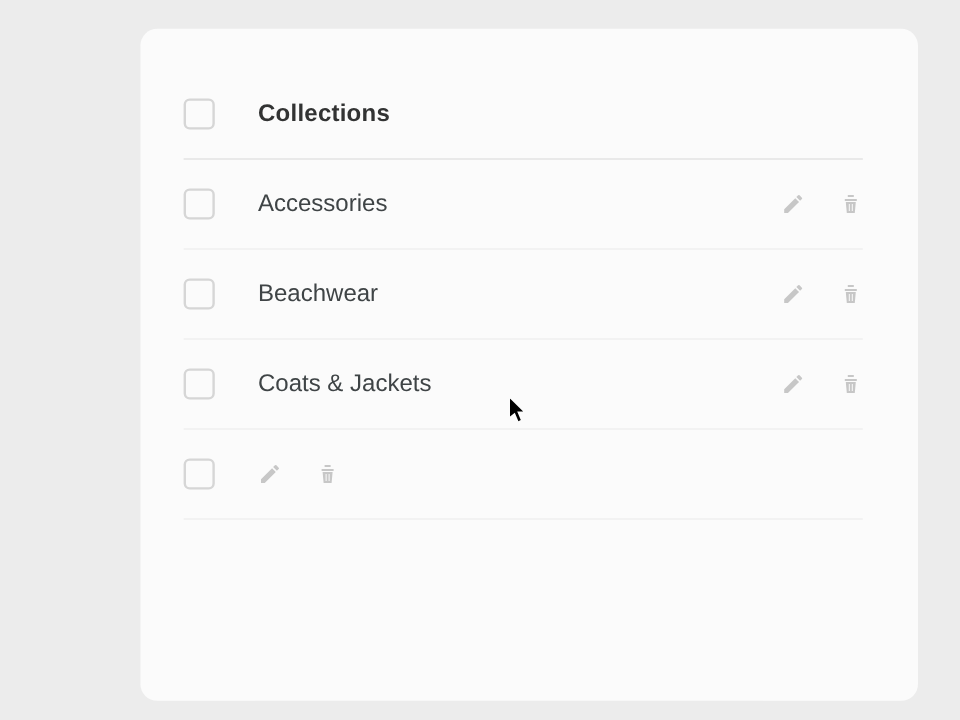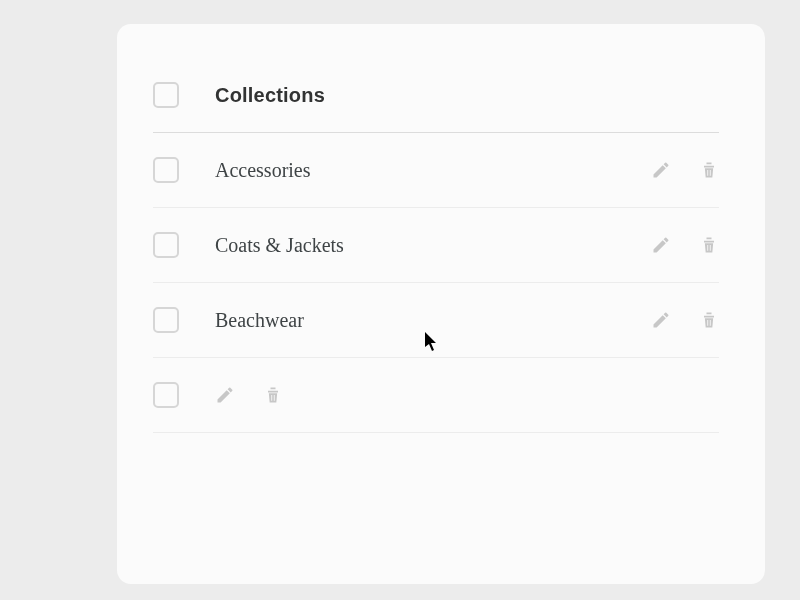--- a/index.html
+++ b/index.html
@@ -25,21 +25,20 @@
       display: flex;
       align-items: center;
       padding: 18px 0 24px 0;
       border-bottom: 1px solid #dcdcdc;
     }
     .list-row {
       display: flex;
       align-items: center;
       padding: 24px 0;
       border-bottom: 1px solid #ececec;
-      font-family: Liberation Serif, serif;
     }
     .checkbox {
       width: 26px;
       height: 26px;
       border: 2px solid #d6d6d6;
       border-radius: 5px;
       background: #fbfbfb;
       flex: 0 0 auto;
       margin-right: 36px;
       cursor: pointer;
@@ -100,37 +99,37 @@
           </div>
           <div class="icon-btn">
             <svg viewBox="0 0 24 24">
               <path fill="currentColor" d="M6 7h12v2H6V7zm9-4v2H9V3h6zM7 10h10l-1 11H8L7 10zm3 2v7h1v-7h-1zm3 0v7h1v-7h-1z"></path>
             </svg>
           </div>
         </div>
       </div>
       <div class="list-row">
         <div class="checkbox"></div>
-        <div class="label">Coats &amp; Jackets</div>
+        <div class="label">Beachwear</div>
         <div class="actions">
           <div class="icon-btn">
             <svg viewBox="0 0 24 24">
               <path fill="currentColor" d="M3 17.25V21h3.75L17.81 9.94l-3.75-3.75L3 17.25zM20.71 7.04a1 1 0 0 0 0-1.41l-2.34-2.34a1 1 0 0 0-1.41 0l-1.83 1.83 3.75 3.75 1.83-1.83z"></path>
             </svg>
           </div>
           <div class="icon-btn">
             <svg viewBox="0 0 24 24">
               <path fill="currentColor" d="M6 7h12v2H6V7zm9-4v2H9V3h6zM7 10h10l-1 11H8L7 10zm3 2v7h1v-7h-1zm3 0v7h1v-7h-1z"></path>
             </svg>
           </div>
         </div>
       </div>
       <div class="list-row">
         <div class="checkbox"></div>
-        <div class="label">Beachwear</div>
+        <div class="label">Coats &amp; Jackets</div>
         <div class="actions">
           <div class="icon-btn">
             <svg viewBox="0 0 24 24">
               <path fill="currentColor" d="M3 17.25V21h3.75L17.81 9.94l-3.75-3.75L3 17.25zM20.71 7.04a1 1 0 0 0 0-1.41l-2.34-2.34a1 1 0 0 0-1.41 0l-1.83 1.83 3.75 3.75 1.83-1.83z"></path>
             </svg>
           </div>
           <div class="icon-btn">
             <svg viewBox="0 0 24 24">
               <path fill="currentColor" d="M6 7h12v2H6V7zm9-4v2H9V3h6zM7 10h10l-1 11H8L7 10zm3 2v7h1v-7h-1zm3 0v7h1v-7h-1z"></path>
             </svg>

